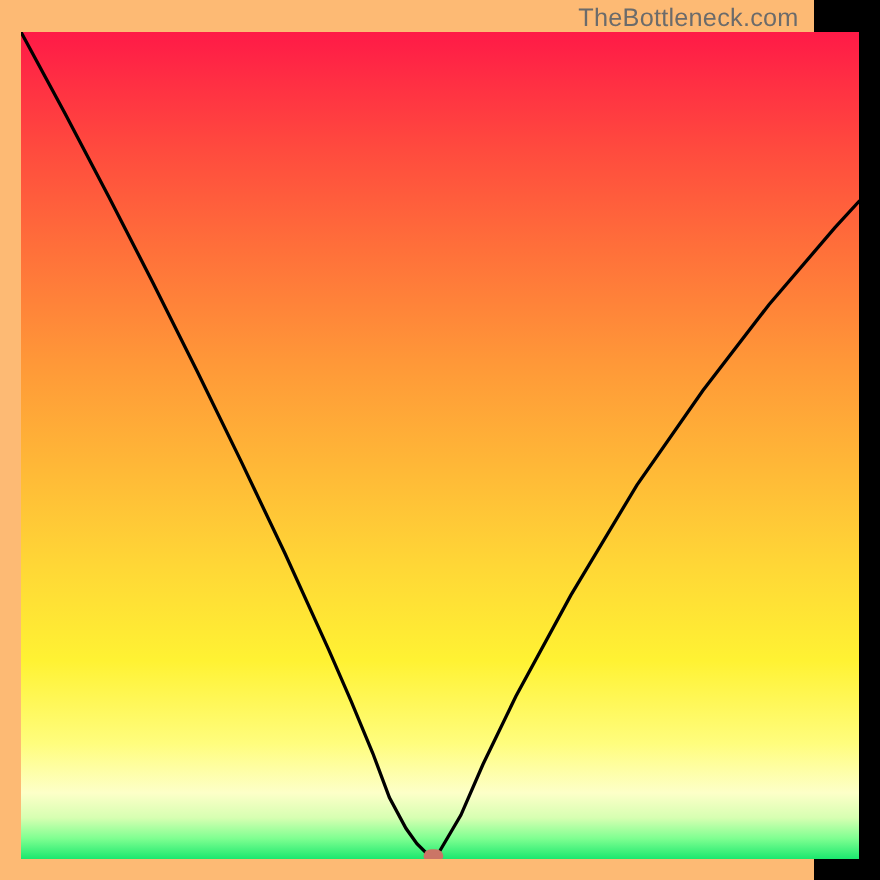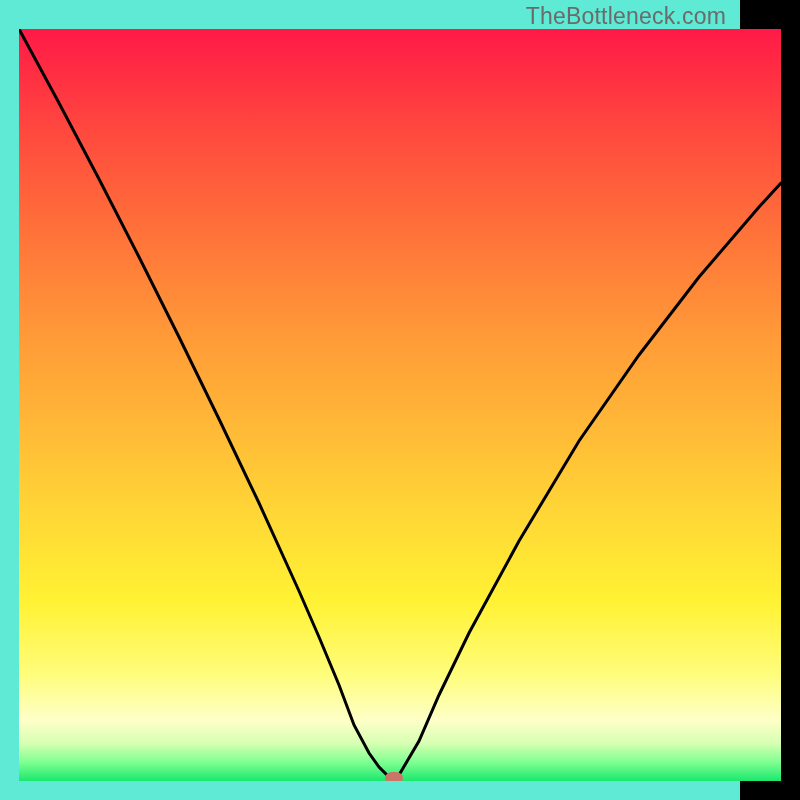--- a/index.html
+++ b/index.html
@@ -8,21 +8,21 @@
     width: 800px;
     height: 800px;
     background: #000;
     font-family: Arial, Helvetica, sans-serif;
     overflow: hidden;
   }
   .frame {
     position: relative;
     width: 740px;
     height: 800px;
-    background: #5eead4;
+    background: #fdba74;
   }
   .watermark {
     position: absolute;
     top: 3px;
     right: 14px;
     color: #6b6b6b;
     font-size: 23px;
     font-weight: 400;
     letter-spacing: 0.2px;
     user-select: none;

